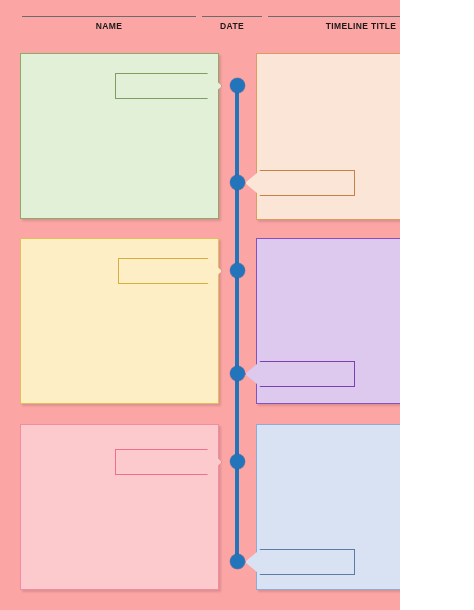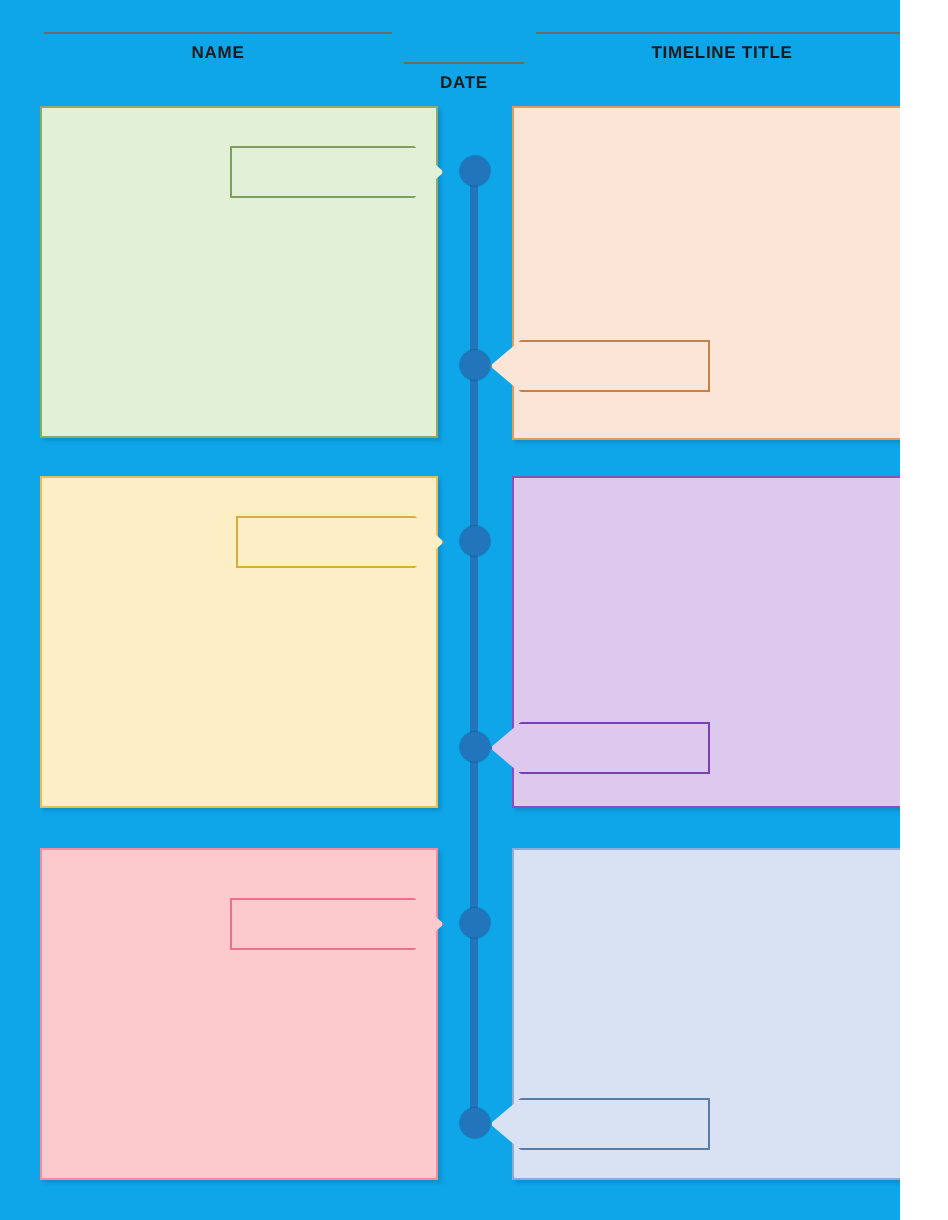--- a/index.html
+++ b/index.html
@@ -7,23 +7,23 @@
     margin: 0;
     padding: 0;
     background: #ffffff;
   }
   body {
     font-family: "Liberation Sans", sans-serif;
     -webkit-font-smoothing: antialiased;
   }
   #page {
     position: relative;
-    width: 450px;
+    width: 400px;
     height: 610px;
-    background: #0ea5e9;
+    background: #fca5a5;
     overflow: hidden;
   }
 
   
   #header {
     position: absolute;
     left: 0;
     top: 0;
     width: 474px;
     height: 44px;
@@ -41,21 +41,21 @@
   .col-label {
     display: block;
     margin-top: 4px;
     font-size: 8.5px;
     font-weight: bold;
     letter-spacing: 0.35px;
     color: #1a1a1a;
     white-space: nowrap;
   }
   #head-name  { left: 22px;  width: 174px; }
-  #head-date  { left: 202px; width: 60px; margin-top: 15px;  }
+  #head-date  { left: 202px; width: 60px;  }
   #head-title { left: 268px; width: 186px; text-align: center; }
 
   
   #axis-line {
     position: absolute;
     left: 235px;
     top: 85px;
     width: 4.5px;
     height: 477px;
     background: #2275bb;

